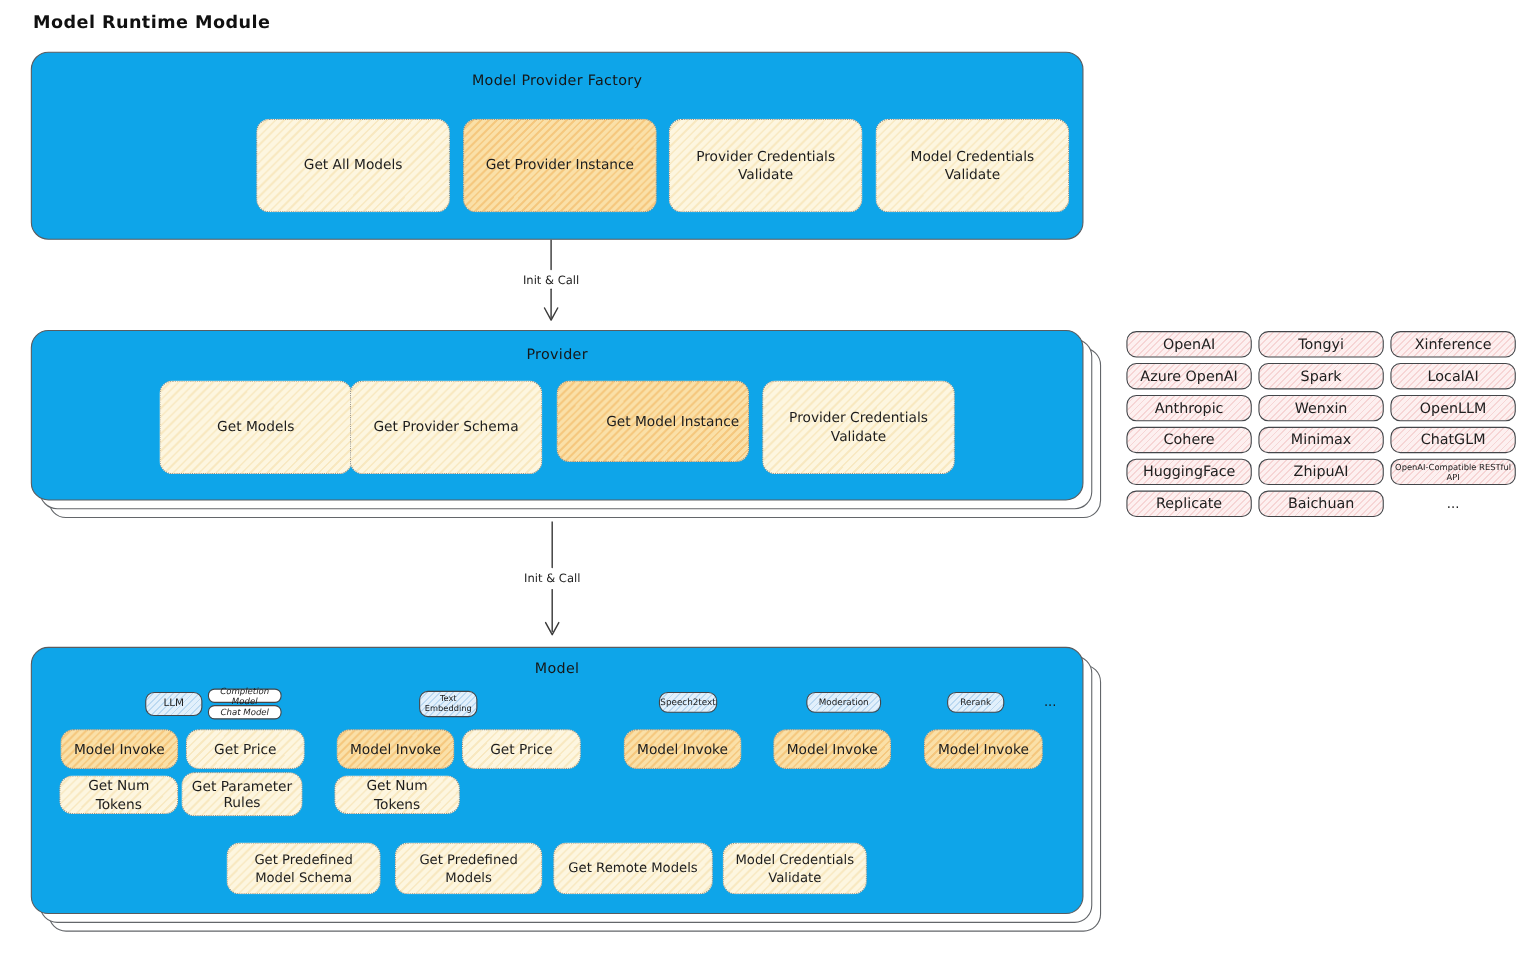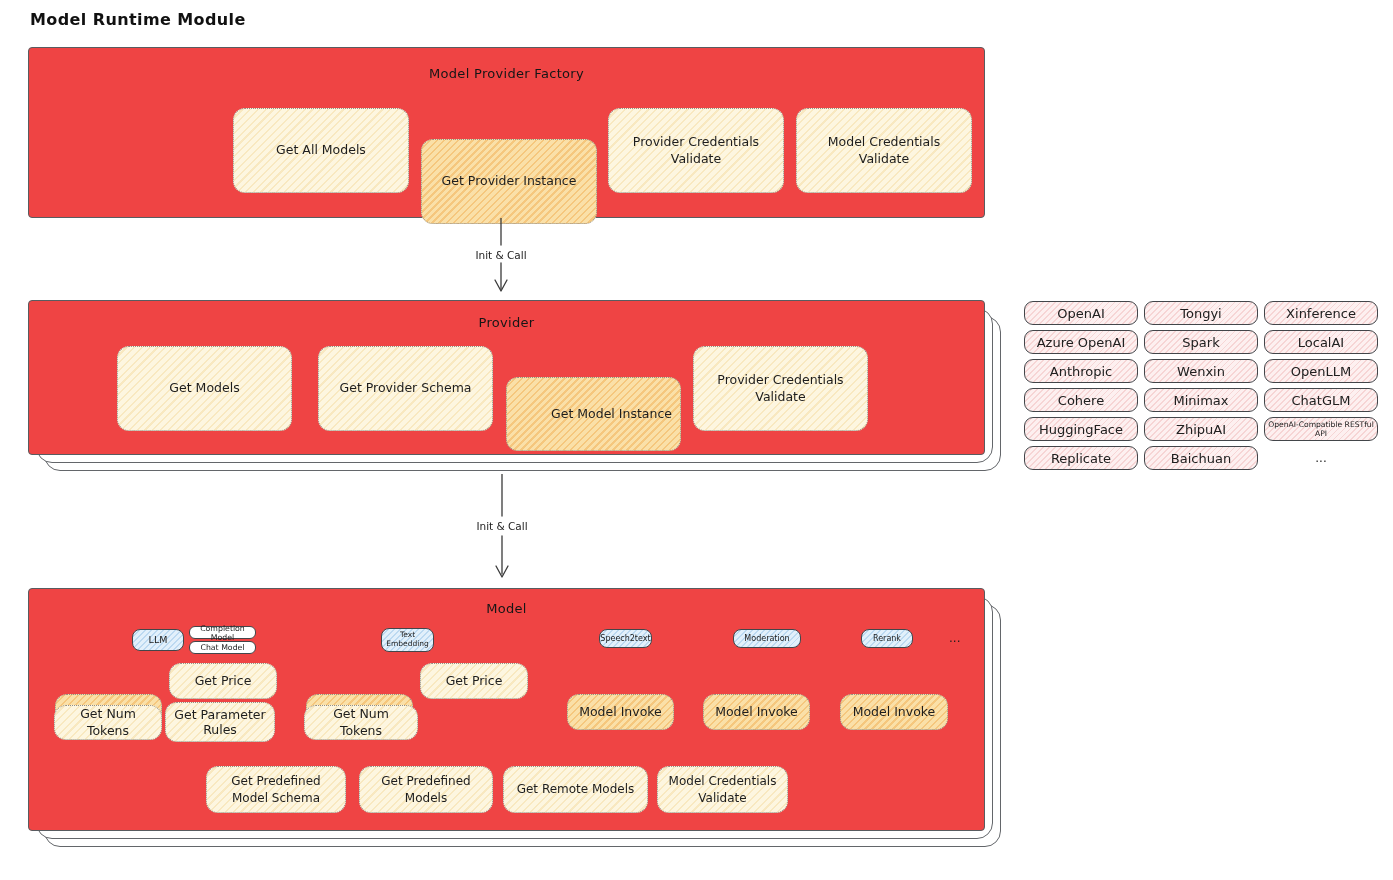--- a/index.html
+++ b/index.html
@@ -2,22 +2,22 @@
 <html><head>
 <meta charset="utf-8">
 <style>
   * { margin:0; padding:0; box-sizing:border-box; }
   html,body { width:1393px; height:880px; background:#ffffff; overflow:hidden; }
   body { position:relative; font-family:"DejaVu Sans","Liberation Sans",sans-serif; color:#1d1d1d; }
 
   .abs { position:absolute; }
 
   .card {
-    position:absolute; background:#ef4444;
-    border:1.6px solid #595c60; border-radius:4px;
+    position:absolute; background:#0ea5e9;
+    border:1.6px solid #595c60; border-radius:16px;
   }
   .card-ghost {
     position:absolute; background:#ffffff;
     border:1.4px solid #63666a; border-radius:16px;
   }
   .card-title {
     position:absolute; left:0; width:100%; text-align:center;
     font-size:13px; letter-spacing:.3px; color:#161616;
   }
 
@@ -26,21 +26,20 @@
     text-align:center; border:1.6px dotted #93908a; border-radius:12px;
     font-size:12.5px; line-height:1.35; padding:3px 8px; color:#1d1d1d;
   }
   .fill-cream {
     background-color:#fdf6e0;
     background-image:repeating-linear-gradient(135deg, rgba(235,195,107,.28) 0 1.6px, transparent 1.6px 5.5px);
   }
   .fill-hl {
     background-color:#fae0a8;
     background-image:repeating-linear-gradient(135deg, rgba(238,162,60,.40) 0 1.8px, transparent 1.8px 5px);
-    margin-top:31px;
   }
 
   .pill {
     display:flex; align-items:center; justify-content:center; text-align:center;
     border:1.4px solid #43464a; border-radius:9px; font-size:13px; color:#202020;
     background-color:#fdf0f0;
     background-image:repeating-linear-gradient(135deg, rgba(231,150,150,.30) 0 1.2px, transparent 1.2px 4.2px);
     padding:0 3px;
   }
   .pill.small-text { font-size:7.6px; }
@@ -48,21 +47,21 @@
 
   .tab-blue {
     position:absolute; display:flex; align-items:center; justify-content:center; text-align:center;
     border:1.3px solid #43464a; border-radius:8px; font-size:8px; color:#1d1d1d;
     background-color:#e2f0fb;
     background-image:repeating-linear-gradient(135deg, rgba(110,170,220,.33) 0 1.2px, transparent 1.2px 4.2px);
     line-height:1.15;
   }
   .tab-white {
     position:absolute; display:flex; align-items:center; justify-content:center; text-align:center;
-    border:1.3px solid #43464a; border-radius:6px; font-size:7.8px; color:#1d1d1d; background:#ffffff;
+    border:1.3px solid #43464a; border-radius:6px; font-size:7.8px; color:#1d1d1d; background:#ffffff;font-style:italic;
   }
 
   .arrow-label { position:absolute; width:90px; text-align:center; font-size:10.5px; color:#1d1d1d; background:#ffffff; }
 
   #providers-grid {
     position:absolute; left:1024px; top:301px; width:354px; height:169px;
     display:grid; grid-template-columns:114px 114px 114px; grid-auto-rows:24px;
     column-gap:6px; row-gap:5px;
   }
 
@@ -88,21 +87,21 @@
   <path d="M12 0 V27" stroke="#3a3a3a" stroke-width="1.3" fill="none" stroke-linecap="round"></path>
   <path d="M12 45 V71" stroke="#3a3a3a" stroke-width="1.3" fill="none" stroke-linecap="round"></path>
   <path d="M6 62 L12 73 L18 62" stroke="#3a3a3a" stroke-width="1.3" fill="none" stroke-linecap="round" stroke-linejoin="round"></path>
 </svg>
 <div class="arrow-label" style="left:456px; top:249px;">Init &amp; Call</div>
 
 <div class="card-ghost" style="left:44px; top:316px; width:957px; height:155px;"></div>
 <div class="card-ghost" style="left:36px; top:308px; width:957px; height:155px;"></div>
 <div class="card" style="left:28px; top:300px; width:957px; height:155px;">
   <div class="card-title" style="top:14px;">Provider</div>
-  <div class="btn fill-cream" style="left:88px; top:45px; width:175px; height:85px;">Get Models</div>
+  <div class="btn fill-cream" style="left:116px; top:45px; width:175px; height:85px;">Get Models</div>
   <div class="btn fill-cream" style="left:289px; top:45px; width:175px; height:85px;">Get Provider Schema</div>
   <div class="btn fill-hl" style="left:477px; top:45px; width:175px; height:74px;padding-left:44px;">Get Model Instance</div>
   <div class="btn fill-cream" style="left:664px; top:45px; width:175px; height:85px;">Provider Credentials Validate</div>
 </div>
 
 <div id="providers-grid">
   <div class="pill">OpenAI</div>
   <div class="pill">Tongyi</div>
   <div class="pill">Xinference</div>
   <div class="pill">Azure OpenAI</div>

